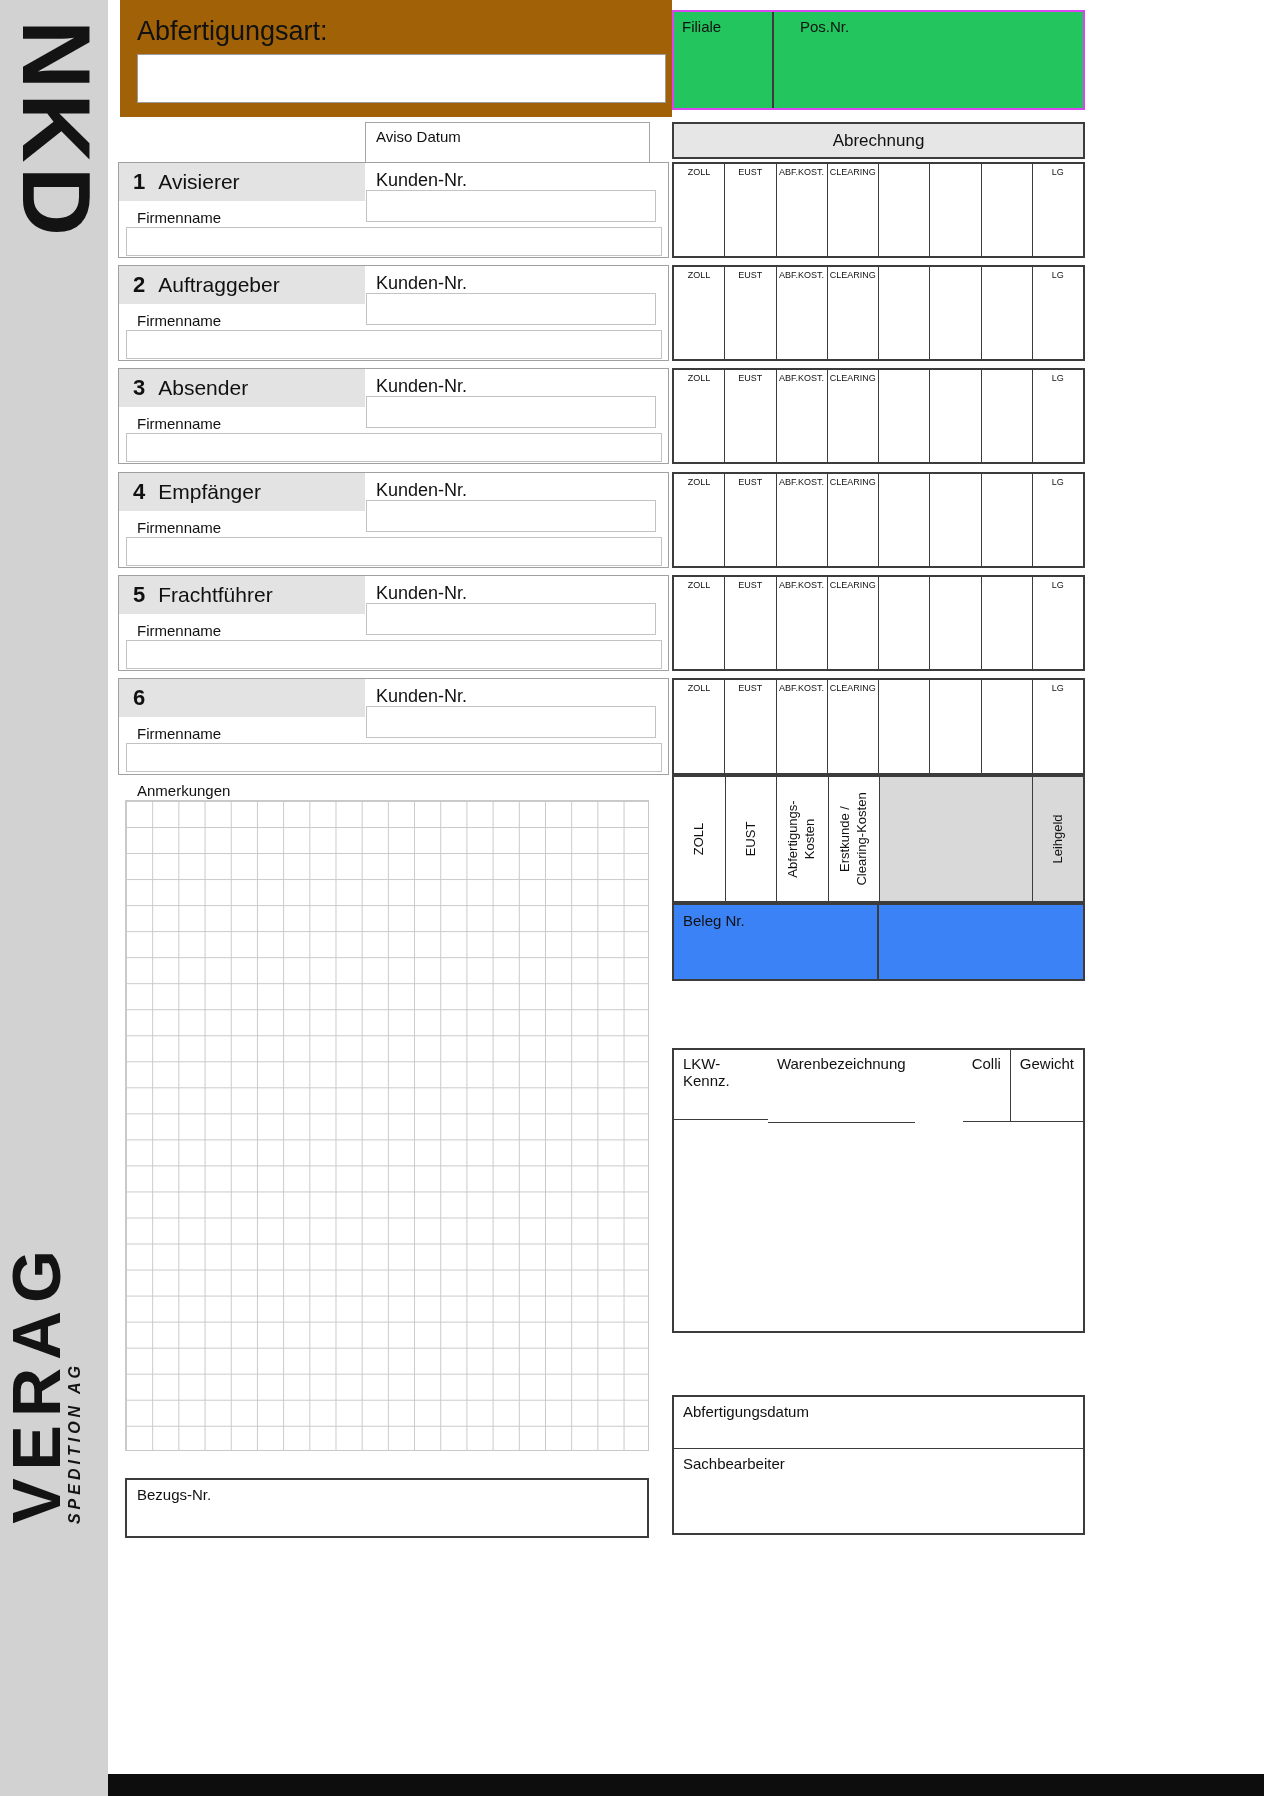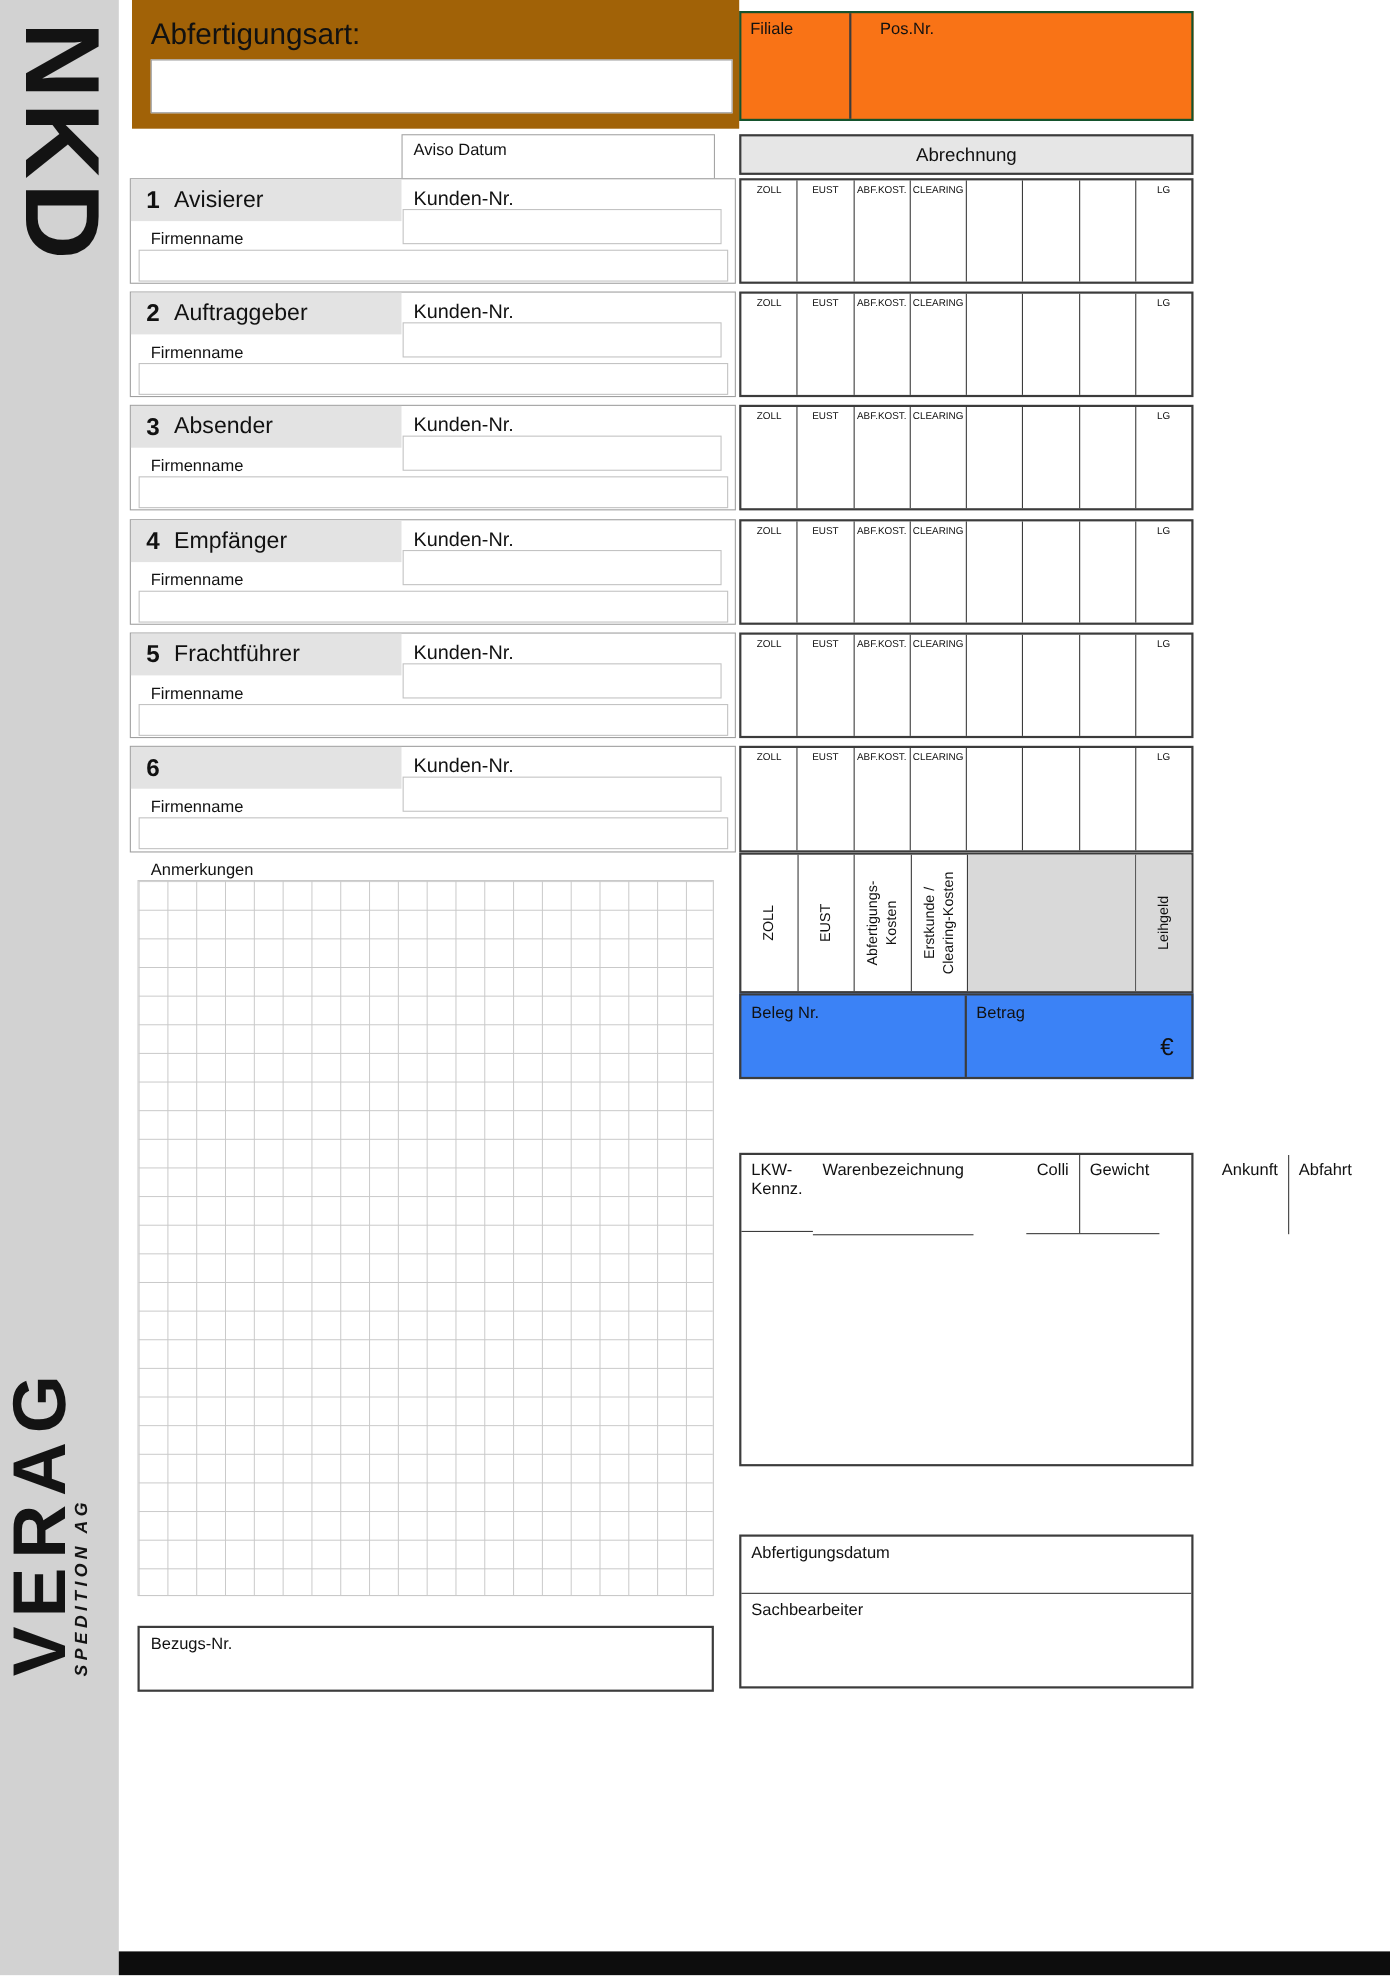--- a/index.html
+++ b/index.html
@@ -16,21 +16,21 @@
           font-size:16px; font-weight:bold; font-style:italic; letter-spacing:4px; color:#131313; }
 
   
   .tophead { position:absolute; left:120px; top:0; width:552px; height:117px; background:#a16207;text-align:center; }
   .abf-label { position:absolute; left:17px; top:16px; font-size:27px; }
   .abf-input { position:absolute; left:17px; top:54px; width:527px; height:47px;
                background:#fff; border:1px solid #9b9b9b; }
 
   
   .filiale-box { position:absolute; left:672px; top:10px; width:413px; height:100px;
-                 border:2px solid #14532d; box-sizing:border-box; display:flex; background:#f97316; }
+                 border:2px solid #d946ef; box-sizing:border-box; display:flex; background:#22c55e; }
   .filiale-cell { width:100px; border-right:2px solid #3c3c3c; padding:6px 8px; font-size:15px; box-sizing:border-box; }
   .posnr-cell { flex:1; padding:6px 26px; font-size:15px; }
 
   .aviso-box { position:absolute; left:365px; top:122px; width:285px; height:41px; background:#fff;
                border:1px solid #a5a5a5; font-size:15px; padding:5px 10px; box-sizing:border-box; }
 
   .abrechnung-head { position:absolute; left:672px; top:122px; width:413px; height:37px; background:#e6e6e6;
                      border:2px solid #3c3c3c; box-sizing:border-box; display:flex; align-items:center;
                      justify-content:center; font-size:17px; }
 
@@ -350,49 +350,37 @@
     <div class="vcell vwide vgray"></div>
     <div class="vcell vgray">
       <div class="vtext">Leihgeld</div>
     </div>
   </div>
 
   <div class="beleg-row">
     <div class="beleg-cell">
       <span>Beleg Nr.</span>
     </div>
-    <div class="betrag-cell">
-      <span>Betrag</span>
-      <span class="euro">€</span>
-    </div>
   </div>
 
   <div class="lkw-block">
     <div class="lkw-row r-lkw">
       <span>LKW-Kennz.</span>
     </div>
     <div class="lkw-row r-ware">
       <span>Warenbezeichnung</span>
     </div>
     <div class="lkw-row split">
       <div>
         <span>Colli</span>
       </div>
       <div>
         <span>Gewicht</span>
       </div>
     </div>
-    <div class="lkw-row split last">
-      <div>
-        <span>Ankunft</span>
-      </div>
-      <div>
-        <span>Abfahrt</span>
-      </div>
-    </div>
   </div>
 
   <div class="adb">
     <div class="adb-row1">
       <span>Abfertigungsdatum</span>
     </div>
     <div class="adb-row2">
       <span>Sachbearbeiter</span>
     </div>
   </div>

